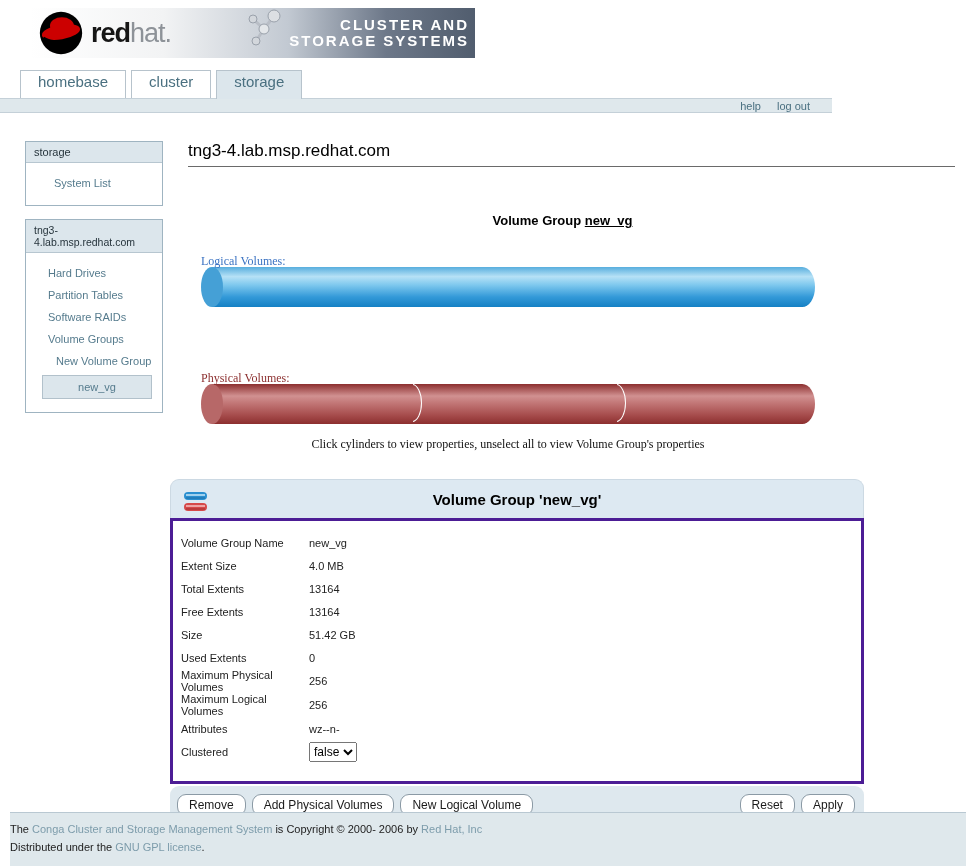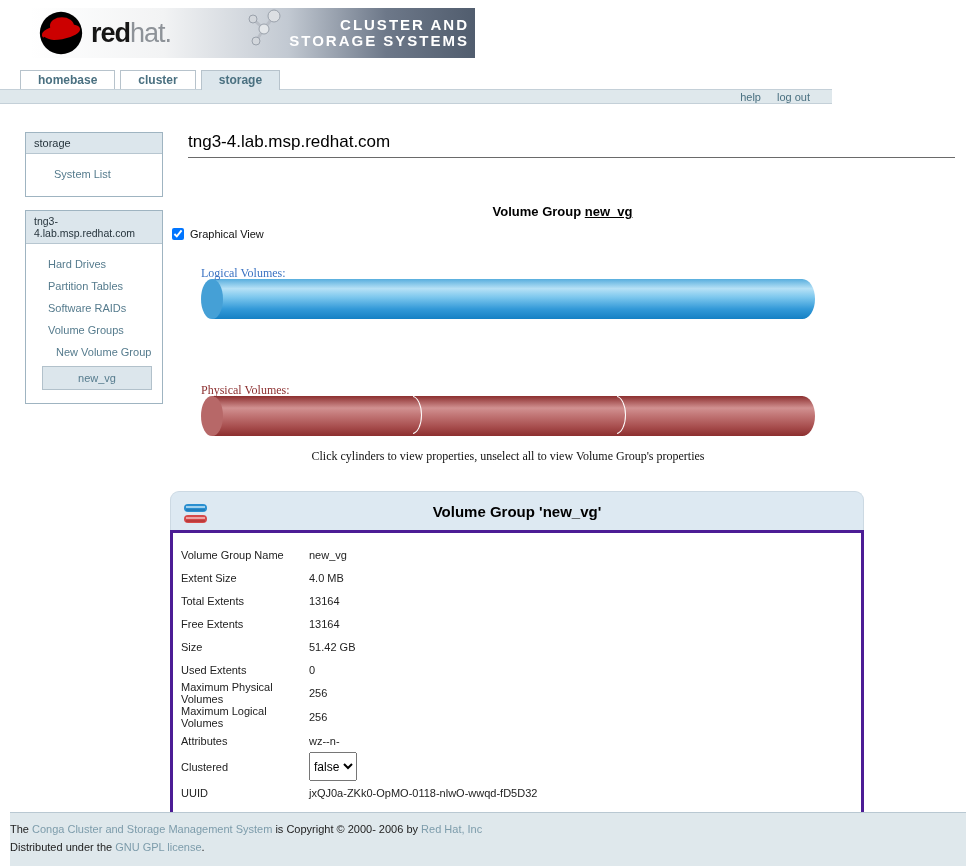--- a/index.html
+++ b/index.html
@@ -21,22 +21,22 @@
   .wordmark { font-size: 27px; letter-spacing: -1px; margin-left: 7px; font-family: "Liberation Sans", sans-serif; }
   .wordmark .red { font-weight: bold; color: #161616; }
   .wordmark .hat { color: #8d9298; }
   .banner-right { margin-left: auto; display: flex; align-items: center; padding-right: 6px; }
   .banner-title { text-align: right; color: #fff; font-weight: bold; font-size: 15px; letter-spacing: 2px; line-height: 16px; }
   .molecule { margin-right: 6px; margin-top: -12px; }
 
   
   .tabs { display: flex; margin: 12px 0 0 20px; gap: 5px; position: relative; z-index: 2; }
   .tab {
-    display: inline-block; padding: 2px 17px 2px 17px; font-size: 12px; color: #4a7080;
-    background: #fff; border: 1px solid #b7c3cc; border-bottom: none; cursor: pointer; font-weight: bold;
+    display: inline-block; padding: 2px 17px 8px 17px; font-size: 15px; color: #4a7080;
+    background: #fff; border: 1px solid #b7c3cc; border-bottom: none; cursor: pointer;
   }
   .tab.active { background: #dce6ec; padding-bottom: 3px; margin-bottom: -1px; }
   .utilbar {
     width: 832px; height: 15px; background: #dfe8ec;
     border-top: 1px solid #c4d0d8; border-bottom: 1px solid #c4d0d8;
     display: flex; justify-content: flex-end; align-items: center; gap: 16px; padding-right: 22px;
     font-size: 11px;
   }
   .utilbar a { color: #4a7080; }
 
@@ -93,21 +93,21 @@
   .card-header {
     background: #dde9f2; border: 1px solid #ccd9e3; border-bottom: none;
     border-radius: 9px 9px 0 0; height: 39px; display: flex; align-items: center; position: relative;
   }
   .card-header .hdr-icon { position: absolute; left: 12px; top: 10px; }
   .card-title { flex: 1; text-align: center; font-weight: bold; font-size: 15px; color: #000; }
   .card-body { background: #fff; border: 3px solid #4c1d95; padding: 10px 0 18px 0; }
   .prop-row { display: flex; align-items: center; min-height: 23px; padding-left: 8px; }
   .prop-label { width: 128px; flex: none; color: #222; }
   .prop-value { color: #222; }
-  .prop-row select { font-size: 12px; height: 29px; }
+  .prop-row select { font-size: 12px; height: 20px; }
   .card-footer {
     margin-top: 2px; background: #dee8ee; border-radius: 9px; height: 37px;
     display: flex; align-items: center; padding: 0 7px;
   }
   .btn {
     background: #fff; border: 1px solid #8b9aa5; border-radius: 9px;
     padding: 3px 11px; font-size: 12px; color: #1a1a1a; margin-right: 6px;
     font-family: "Liberation Sans", sans-serif; cursor: pointer;
   }
   .spacer { flex: 1; }
@@ -188,24 +188,20 @@
   </div>
 
   <div class="main">
     <div class="host-title">tng3-4.lab.msp.redhat.com</div>
     <hr class="title-rule">
 
     <div class="vg-heading">
       <span>Volume Group </span><a>new_vg</a>
     </div>
 
-    <div class="gview">
-      <input type="checkbox" id="gv" checked="checked" style="">
-      <label for="gv">Graphical View</label>
-    </div>
 
     <div class="cyl-area" style="margin-top:26px">
       <span class="cyl-label blue-t">Logical Volumes:</span>
       <div class="cylinder blue">
         <div class="cyl-cap"></div>
         <div class="cyl-body"></div>
       </div>
     </div>
 
     <div class="gap1"></div>
@@ -271,24 +267,20 @@
           <span class="prop-value">wz--n-</span>
         </div>
         <div class="prop-row">
           <span class="prop-label">Clustered</span>
           <span class="prop-value">
             <select>
               <option>false</option>
             </select>
           </span>
         </div>
-        <div class="prop-row">
-          <span class="prop-label">UUID</span>
-          <span class="prop-value">jxQJ0a-ZKk0-OpMO-0118-nlwO-wwqd-fD5D32</span>
-        </div>
       </div>
       <div class="card-footer">
         <button class="btn">Remove</button>
         <button class="btn">Add Physical Volumes</button>
         <button class="btn">New Logical Volume</button>
         <span class="spacer"></span>
         <button class="btn">Reset</button>
         <button class="btn">Apply</button>
       </div>
     </div>

